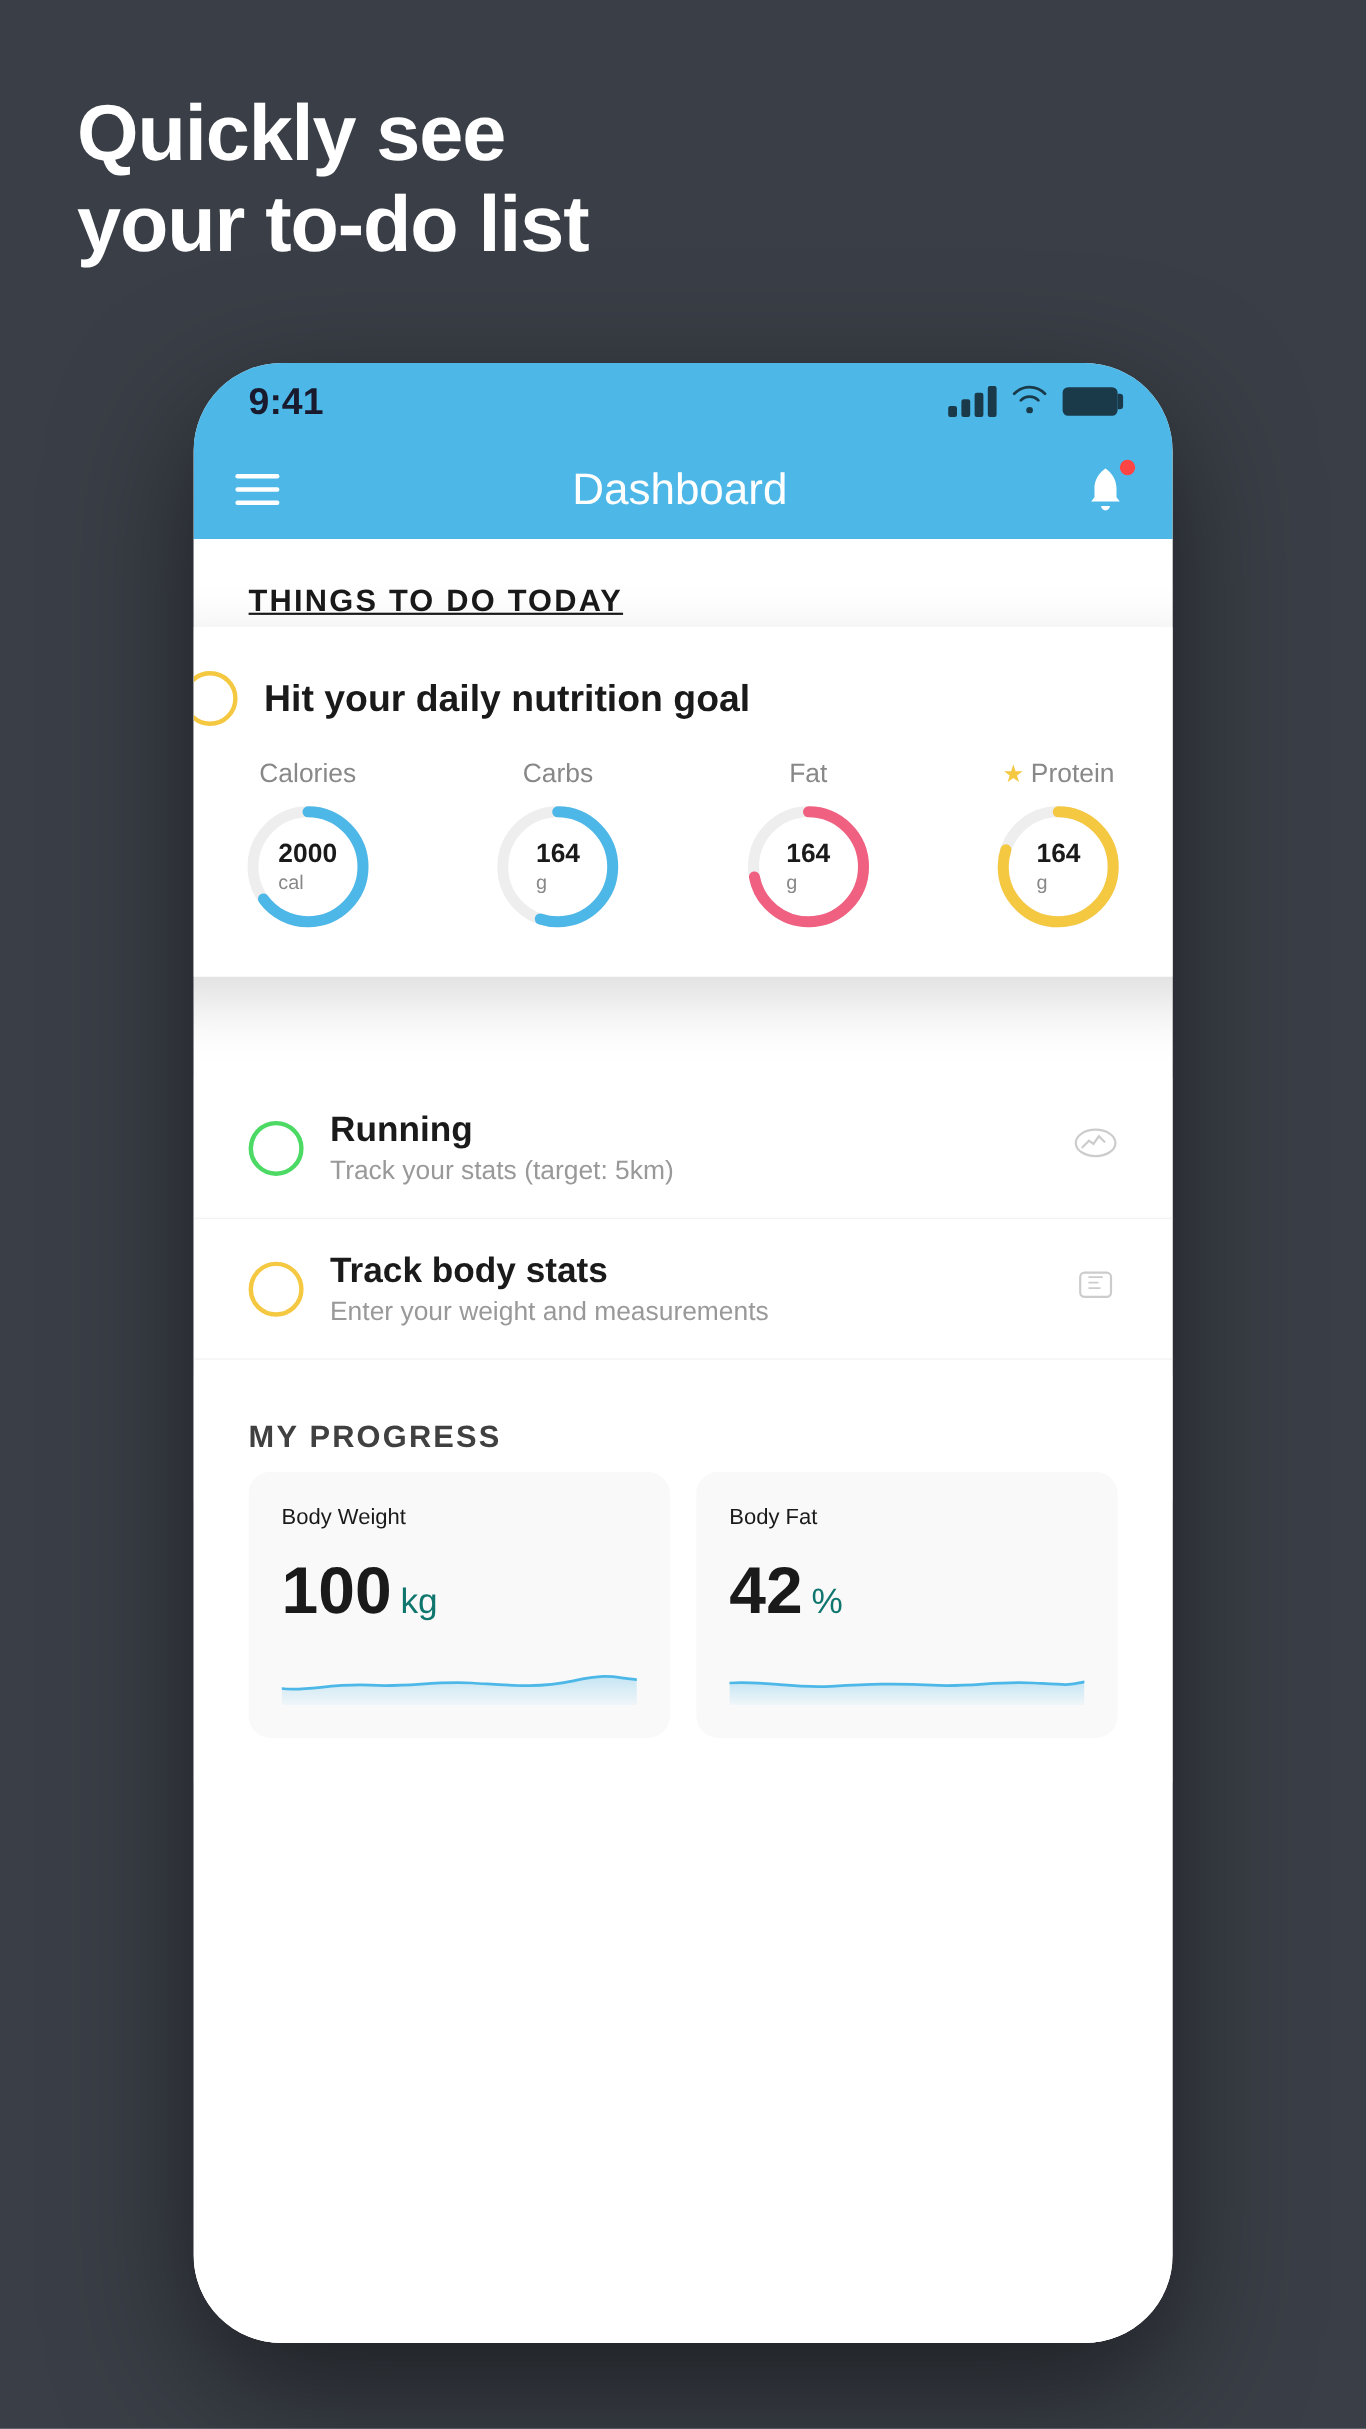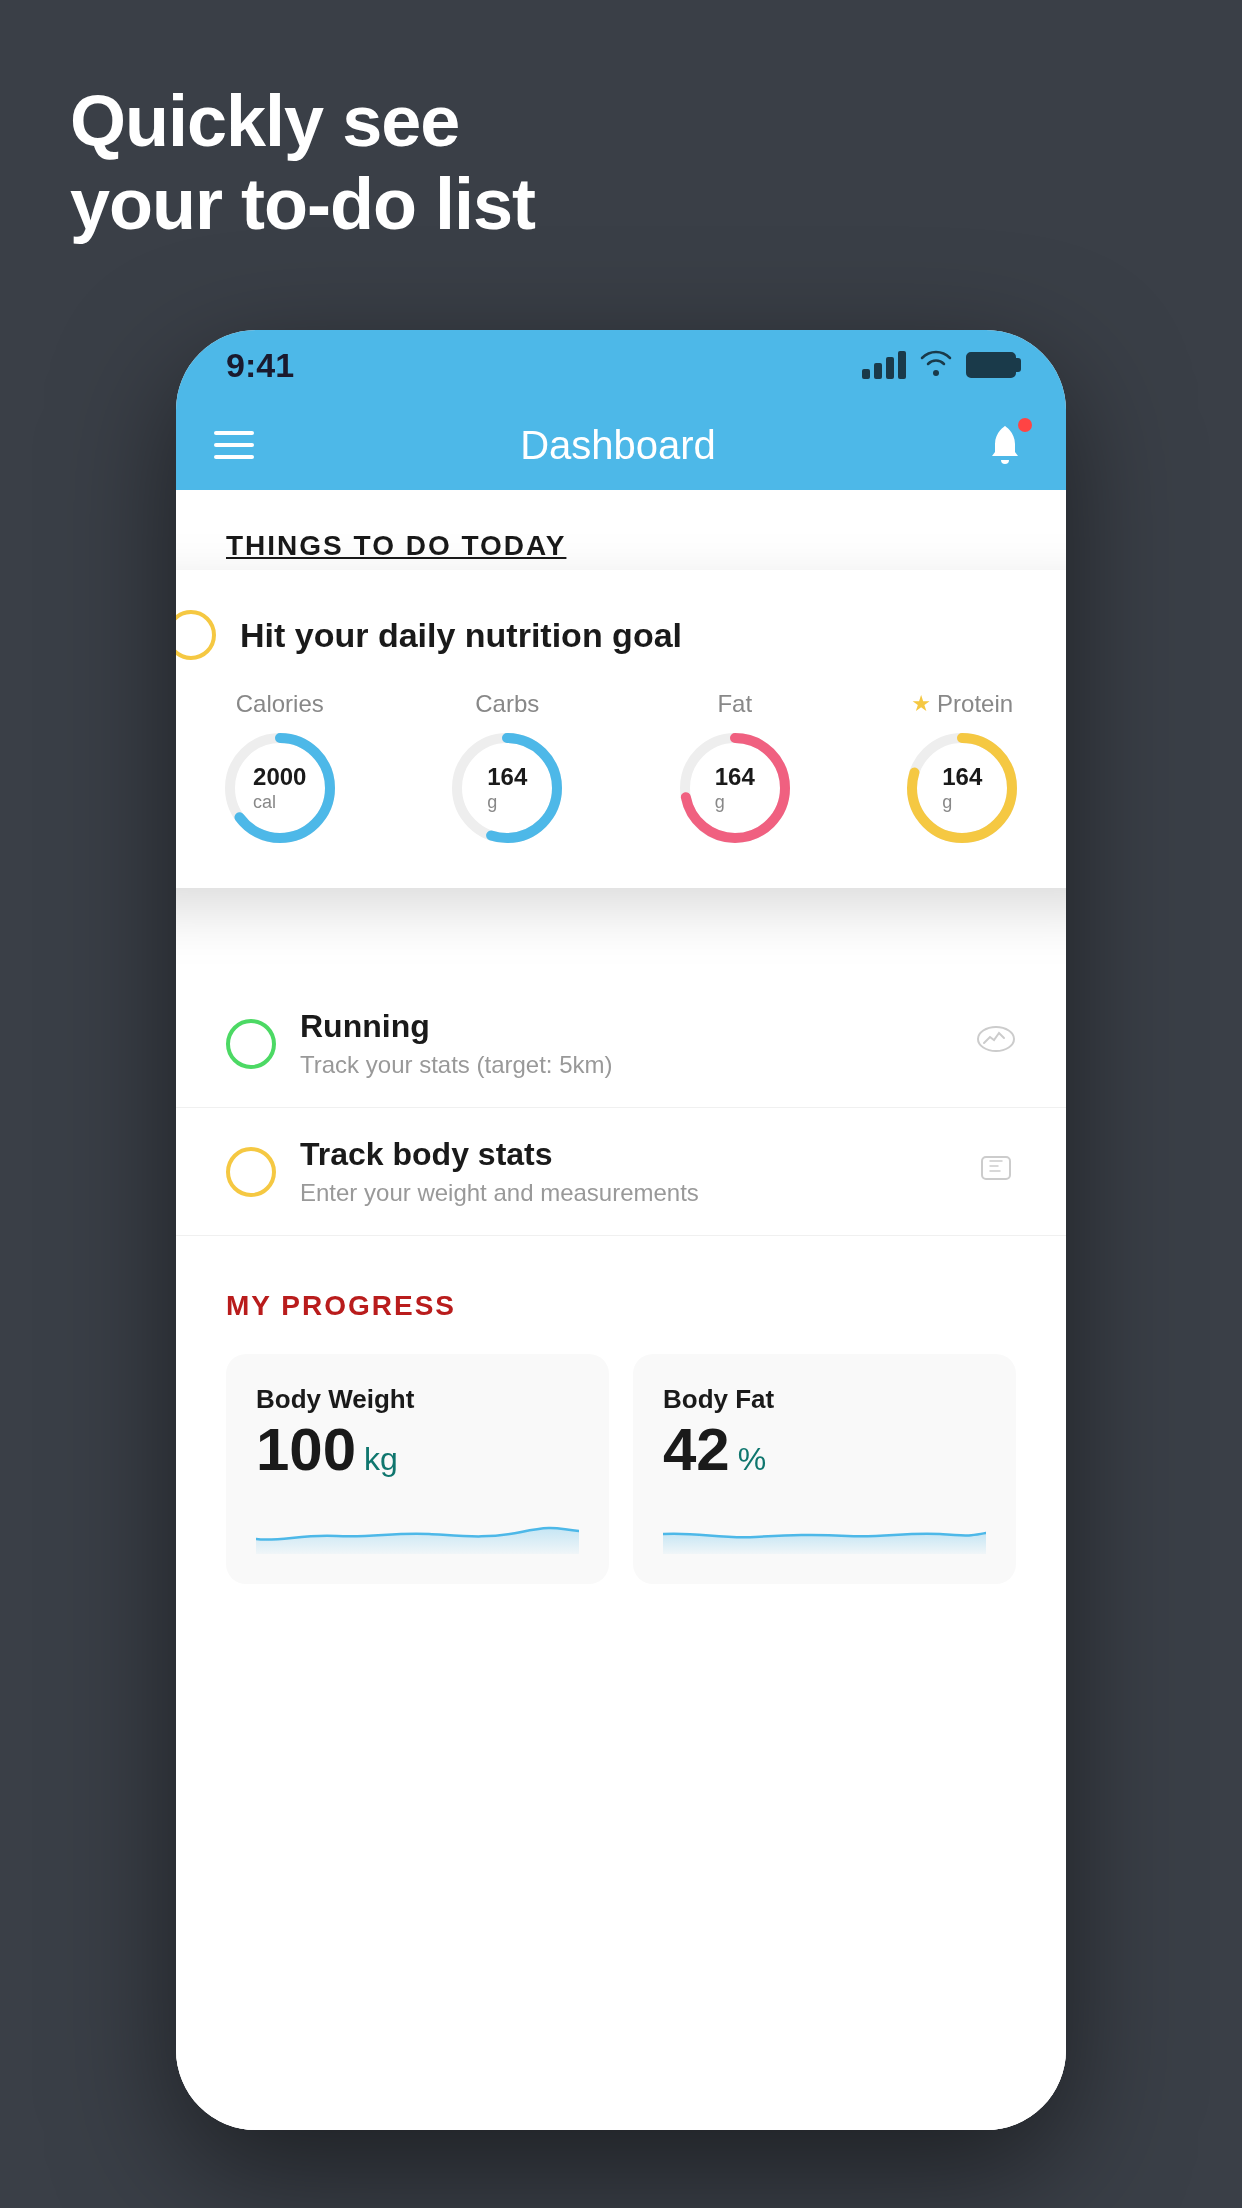--- a/index.html
+++ b/index.html
@@ -314,42 +314,43 @@
       top: 760px;
       left: 0;
       right: 0;
       background: white;
       padding: 40px 50px;
     }
 
     .progress-header {
       font-size: 28px;
       font-weight: 800;
-      color: #b91c1c;
+      color: #404040;
       letter-spacing: 2px;
-      margin-bottom: 32px;
+      margin-bottom: 16px;
     }
 
     .progress-cards {
       display: flex;
       gap: 24px;
     }
 
     .progress-card {
       flex: 1;
       background: #f9f9f9;
       border-radius: 20px;
       padding: 30px;
       overflow: hidden;
     }
 
     .progress-card-title {
-      font-size: 26px;
-      font-weight: 700;
+      font-size: 20px;
+      font-weight: 400;
       color: #1a1a1a;
+      margin-bottom: 20px;
     }
 
     .progress-value-row {
       display: flex;
       align-items: baseline;
       gap: 8px;
       margin-bottom: 20px;
     }
 
     .progress-value {

